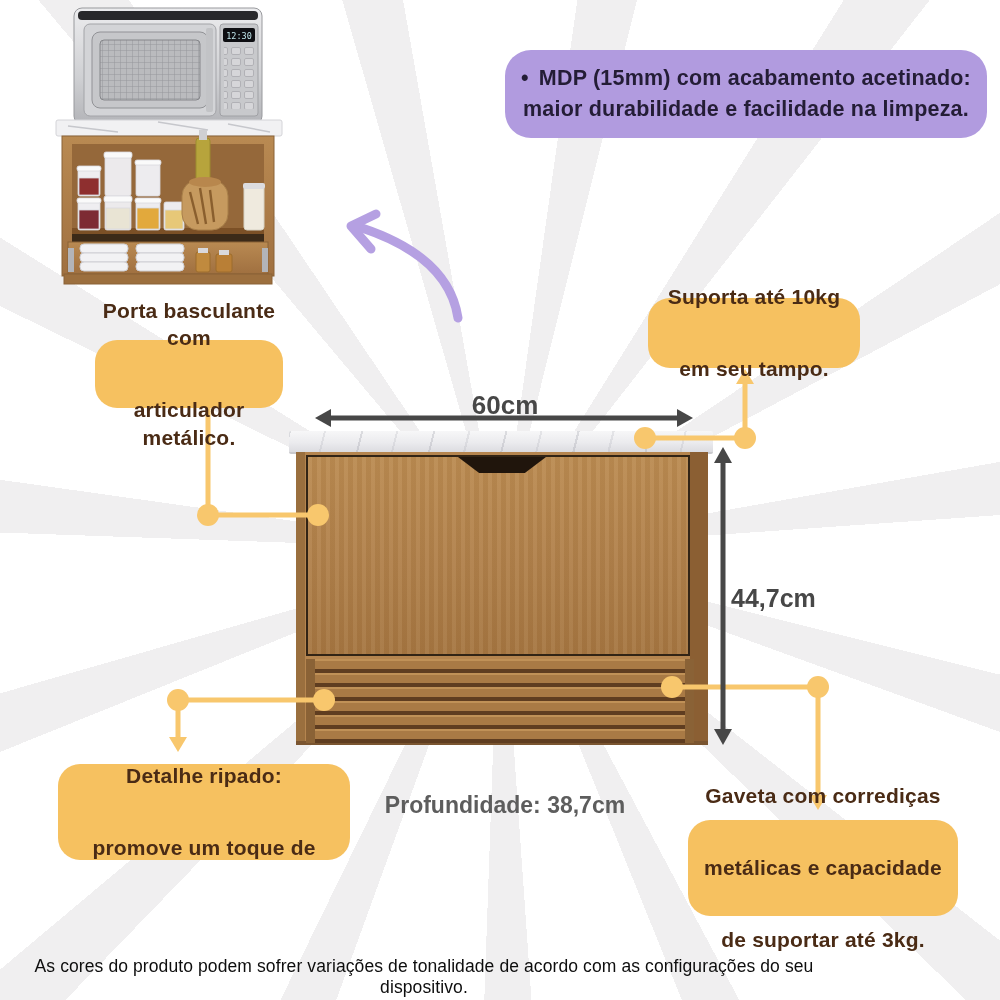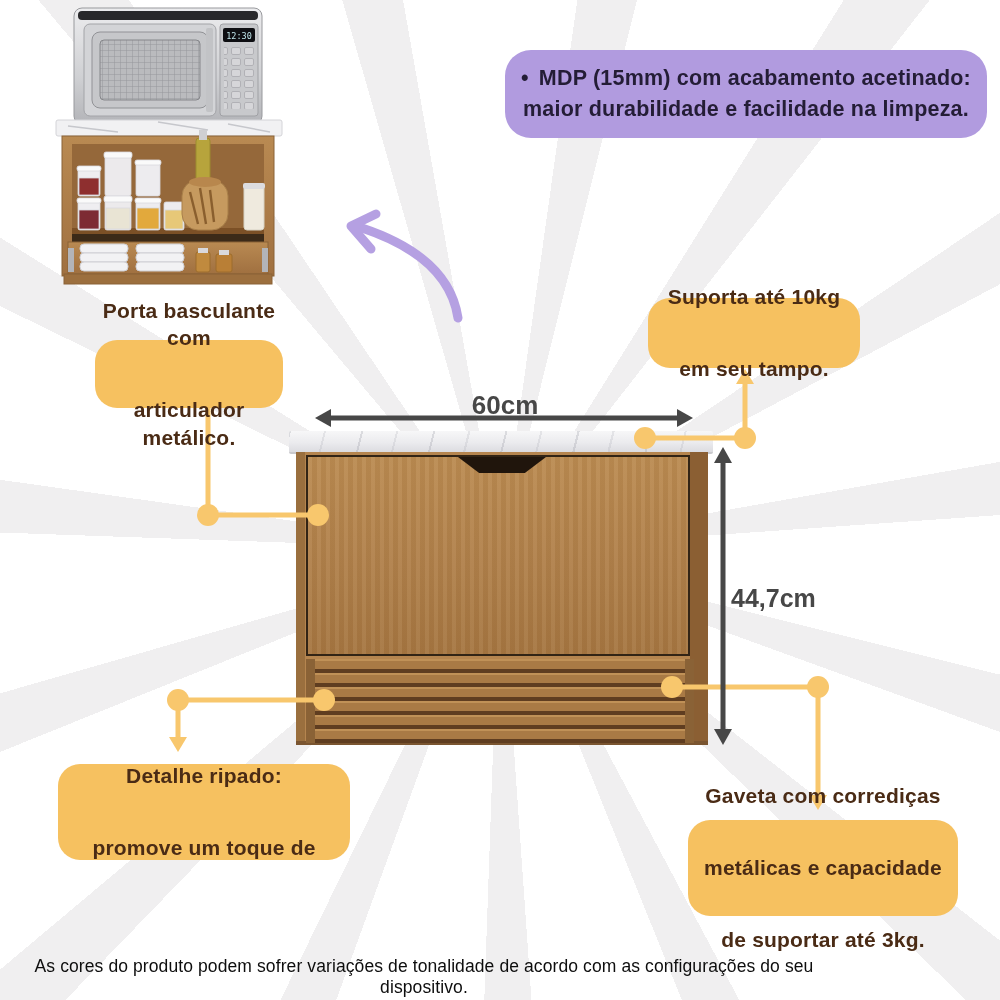--- a/index.html
+++ b/index.html
@@ -240,20 +240,21 @@
       <g>
         <path d="M723,460 V732" fill="none"></path>
         <polygon points="723,447 714,463 732,463" stroke="none"></polygon>
         <polygon points="723,745 714,729 732,729" stroke="none"></polygon>
       </g>
     </g>
   </svg>
 
   <div class="abs dim-text dim-width">60cm</div>
   <div class="abs dim-text dim-height">44,7cm</div>
+  <div class="abs dim-depth">Profundidade: 38,7cm</div>
 
   <div class="abs callout callout-porta">
     <div>Porta basculante com</div>
     <div>articulador metálico.</div>
   </div>
   <div class="abs callout callout-suporta">
     <div>Suporta até 10kg</div>
     <div>em seu tampo.</div>
   </div>
   <div class="abs callout callout-detalhe">

